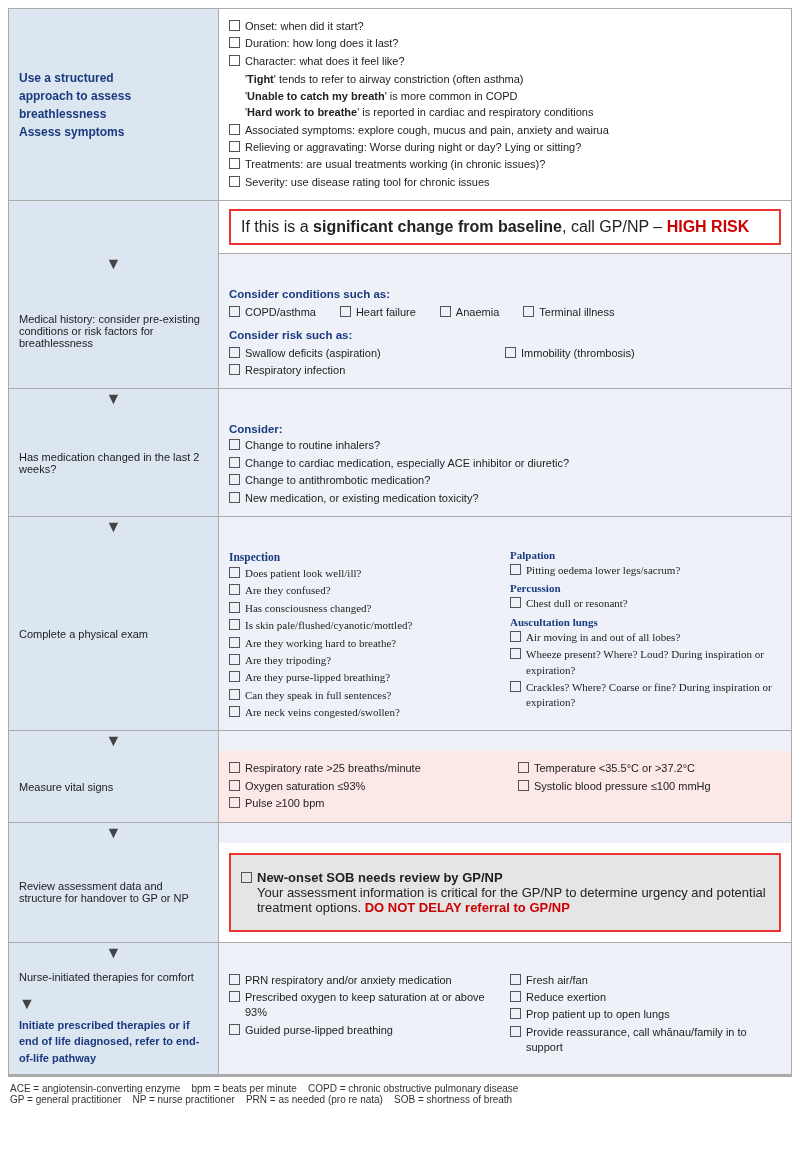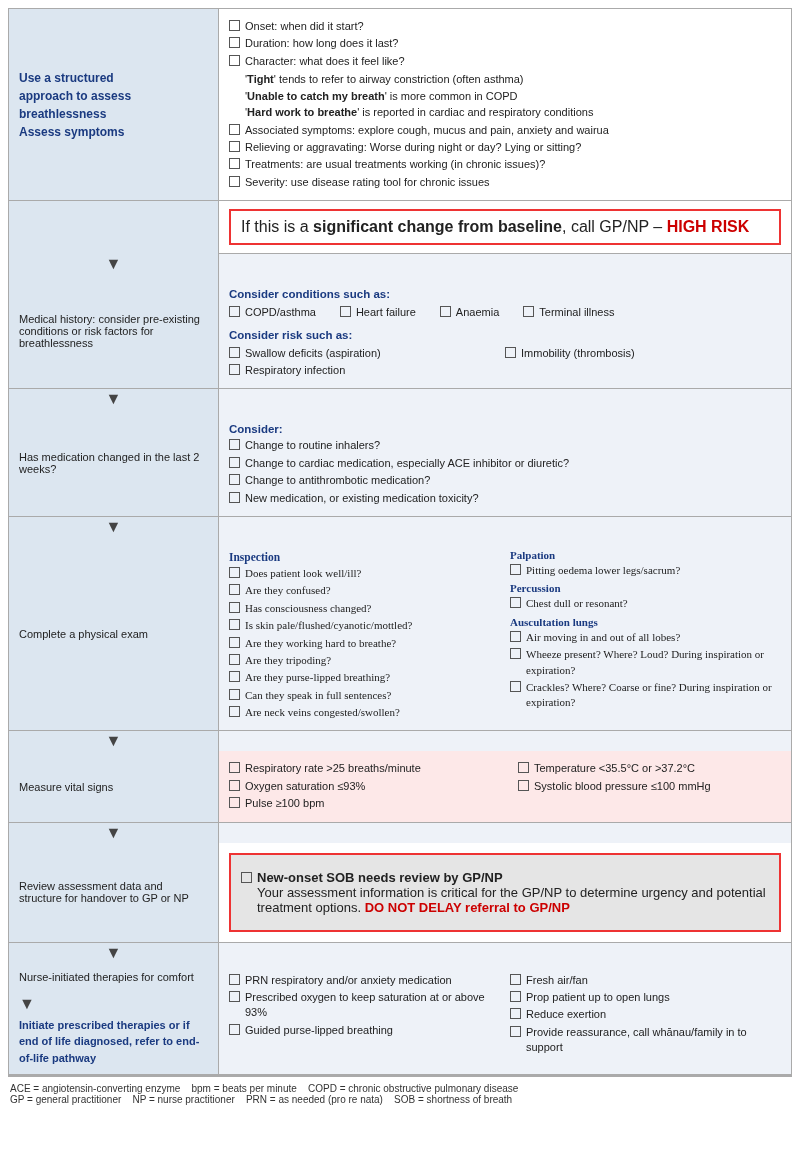--- a/index.html
+++ b/index.html
@@ -411,25 +411,25 @@
             <span>Guided purse-lipped breathing</span>
           </div>
       </div>
       <div>
         <div class="cb-item">
             <span class="cb-box"></span>
             <span>Fresh air/fan</span>
           </div>
         <div class="cb-item">
             <span class="cb-box"></span>
+            <span>Reduce exertion</span>
+          </div>
+        <div class="cb-item">
+            <span class="cb-box"></span>
             <span>Prop patient up to open lungs</span>
-          </div>
-        <div class="cb-item">
-            <span class="cb-box"></span>
-            <span>Reduce exertion</span>
           </div>
         <div class="cb-item">
             <span class="cb-box"></span>
             <span>Provide reassurance, call whānau/family in to support</span>
           </div>
       </div>
     </div>
   </div>
 
 </div>

